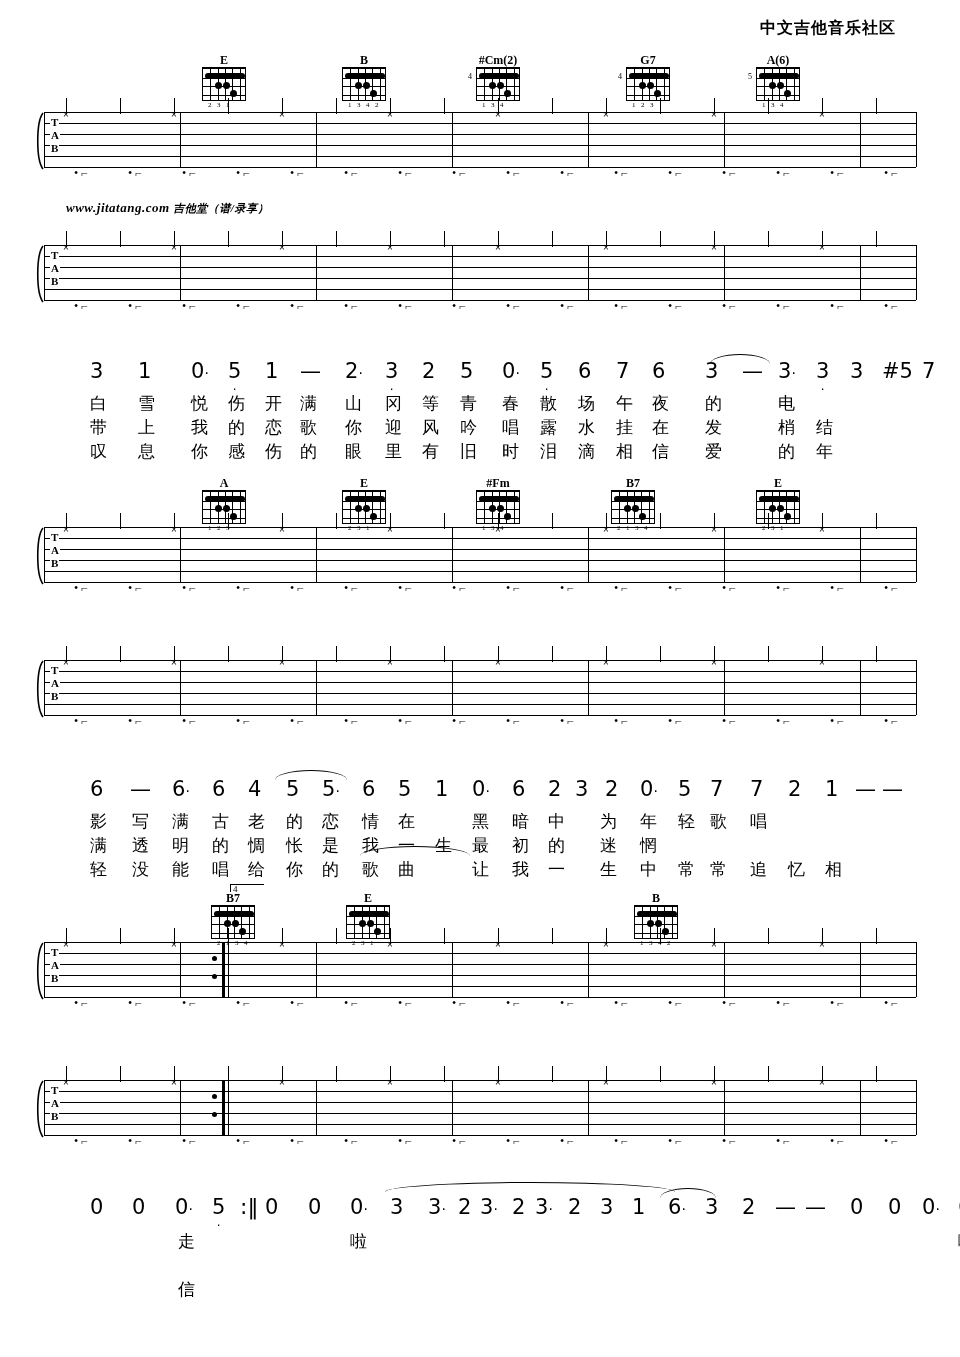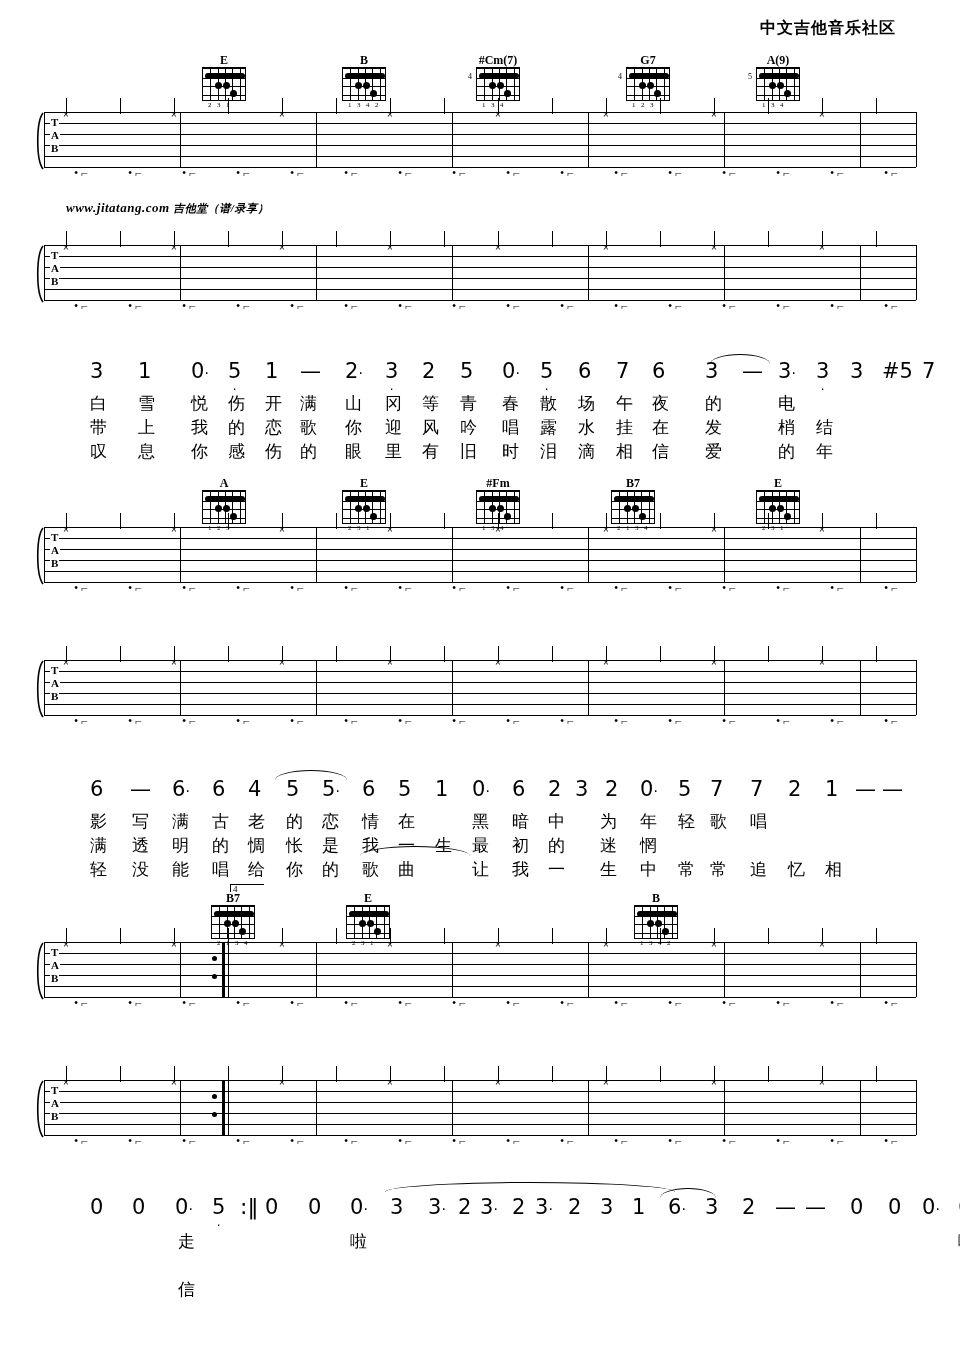--- a/index.html
+++ b/index.html
@@ -96,21 +96,21 @@
           <div class="dot" style="left: 27px; top: 21px;"></div>
         </div>
         <div class="fingers">
           <span style="left: 6px;">1</span>
           <span style="left: 15px;">3</span>
           <span style="left: 24px;">4</span>
           <span style="left: 33px;">2</span>
         </div>
       </div>
       <div class="chord" style="left: 470px; top: 55px;">
-        <div class="cname">#Cm(7)</div>
+        <div class="cname">#Cm(2)</div>
         <div class="grid">
           <div class="v" style="left: 7.33333px;"></div>
           <div class="v" style="left: 14.6667px;"></div>
           <div class="v" style="left: 22px;"></div>
           <div class="v" style="left: 29.3333px;"></div>
           <div class="v" style="left: 36.6667px;"></div>
           <div class="h" style="top: 8.5px;"></div>
           <div class="h" style="top: 17px;"></div>
           <div class="h" style="top: 25.5px;"></div>
           <div class="barre" style="left: 2px; width: 40px; top: 4px;"></div>
@@ -142,21 +142,21 @@
           <div class="dot" style="left: 27px; top: 21px;"></div>
           <div class="fretnum" style="top: 3px;">4</div>
         </div>
         <div class="fingers">
           <span style="left: 6px;">1</span>
           <span style="left: 15px;">2</span>
           <span style="left: 24px;">3</span>
         </div>
       </div>
       <div class="chord" style="left: 750px; top: 55px;">
-        <div class="cname">A(9)</div>
+        <div class="cname">A(6)</div>
         <div class="grid">
           <div class="v" style="left: 7.33333px;"></div>
           <div class="v" style="left: 14.6667px;"></div>
           <div class="v" style="left: 22px;"></div>
           <div class="v" style="left: 29.3333px;"></div>
           <div class="v" style="left: 36.6667px;"></div>
           <div class="h" style="top: 8.5px;"></div>
           <div class="h" style="top: 17px;"></div>
           <div class="h" style="top: 25.5px;"></div>
           <div class="barre" style="left: 2px; width: 40px; top: 4px;"></div>

